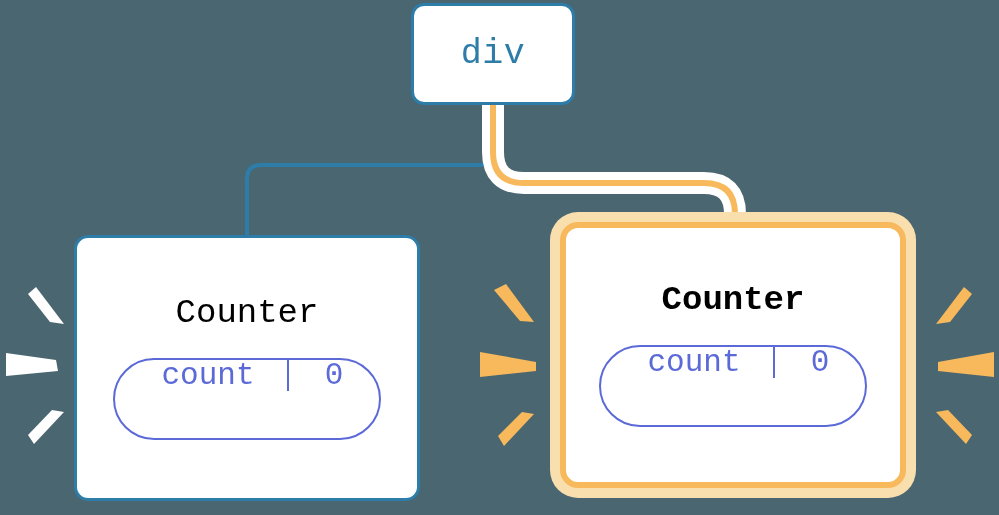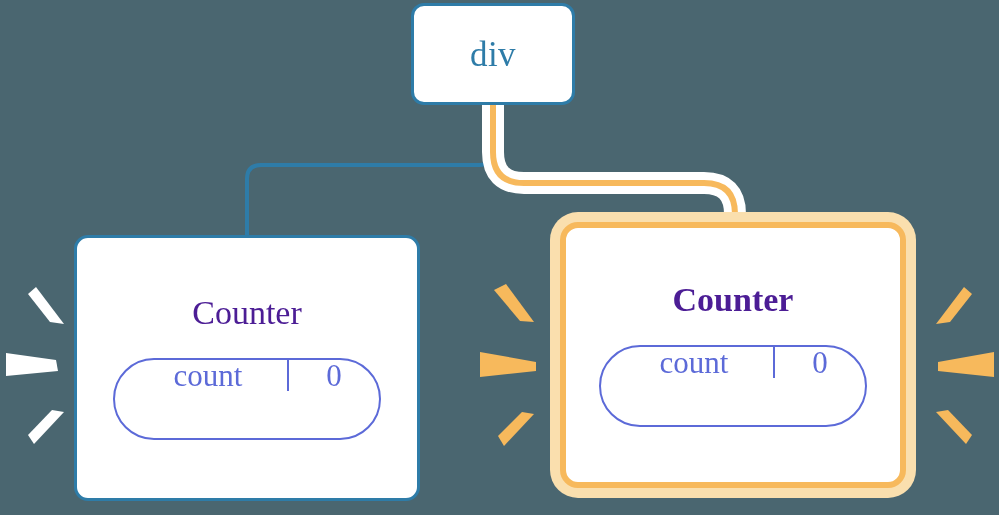--- a/index.html
+++ b/index.html
@@ -7,21 +7,21 @@
     margin: 0;
     padding: 0;
     background: #4a6670;
   }
   #stage {
     position: relative;
     width: 999px;
     height: 515px;
     background: #4a6670;
     overflow: hidden;
-    font-family: Liberation Serif, serif;
+    font-family: Liberation Mono, monospace;
   }
 
   
   #wires {
     position: absolute;
     left: 0;
     top: 0;
     width: 999px;
     height: 515px;
   }
@@ -69,21 +69,21 @@
     left: 560px;
     top: 222px;
     width: 346px;
     height: 266px;
     border: 6px solid #f7b95c;
     border-radius: 18px;
     box-shadow: 0 0 0 10px #fadfae;
   }
 
   .node-title {
-    color: #4c1d95;
+    color: #000000;
     font-size: 34px;
     line-height: 1;
     margin-bottom: 28px;
     white-space: nowrap;
   }
   .node-title.bold { font-weight: bold; }
 
   
   .state-pill {
     display: flex;

